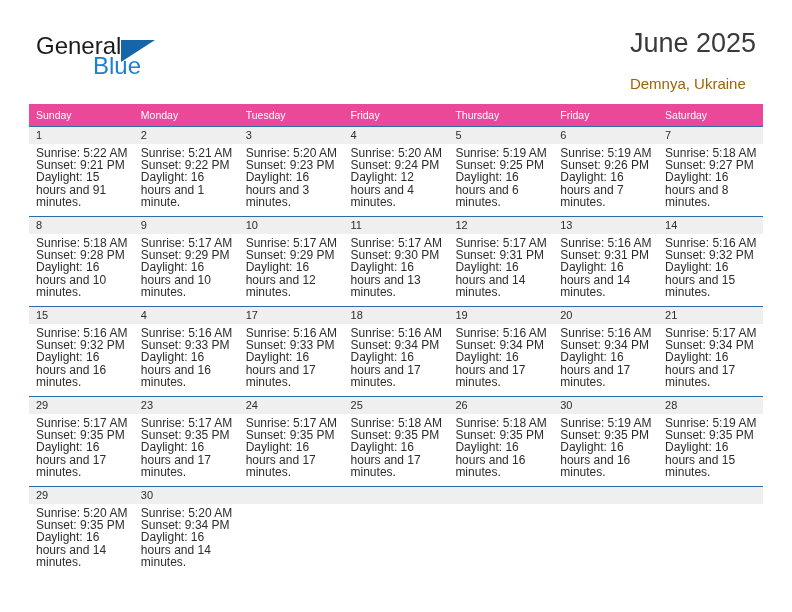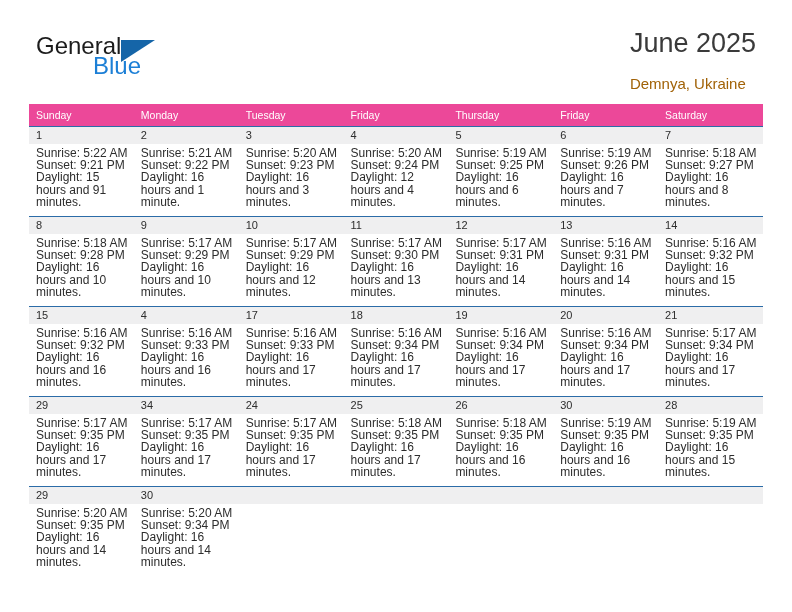--- a/index.html
+++ b/index.html
@@ -394,21 +394,21 @@
               <div class="day-number-band">29</div>
               <div class="day-info">
                 <div>Sunrise: 5:17 AM</div>
                 <div>Sunset: 9:35 PM</div>
                 <div>Daylight: 16 hours and 17 minutes.</div>
               </div>
             </div>
           </td>
           <td>
             <div class="day-cell-inner">
-              <div class="day-number-band">34</div>
+              <div class="day-number-band">23</div>
               <div class="day-info">
                 <div>Sunrise: 5:17 AM</div>
                 <div>Sunset: 9:35 PM</div>
                 <div>Daylight: 16 hours and 17 minutes.</div>
               </div>
             </div>
           </td>
           <td>
             <div class="day-cell-inner">
               <div class="day-number-band">24</div>

